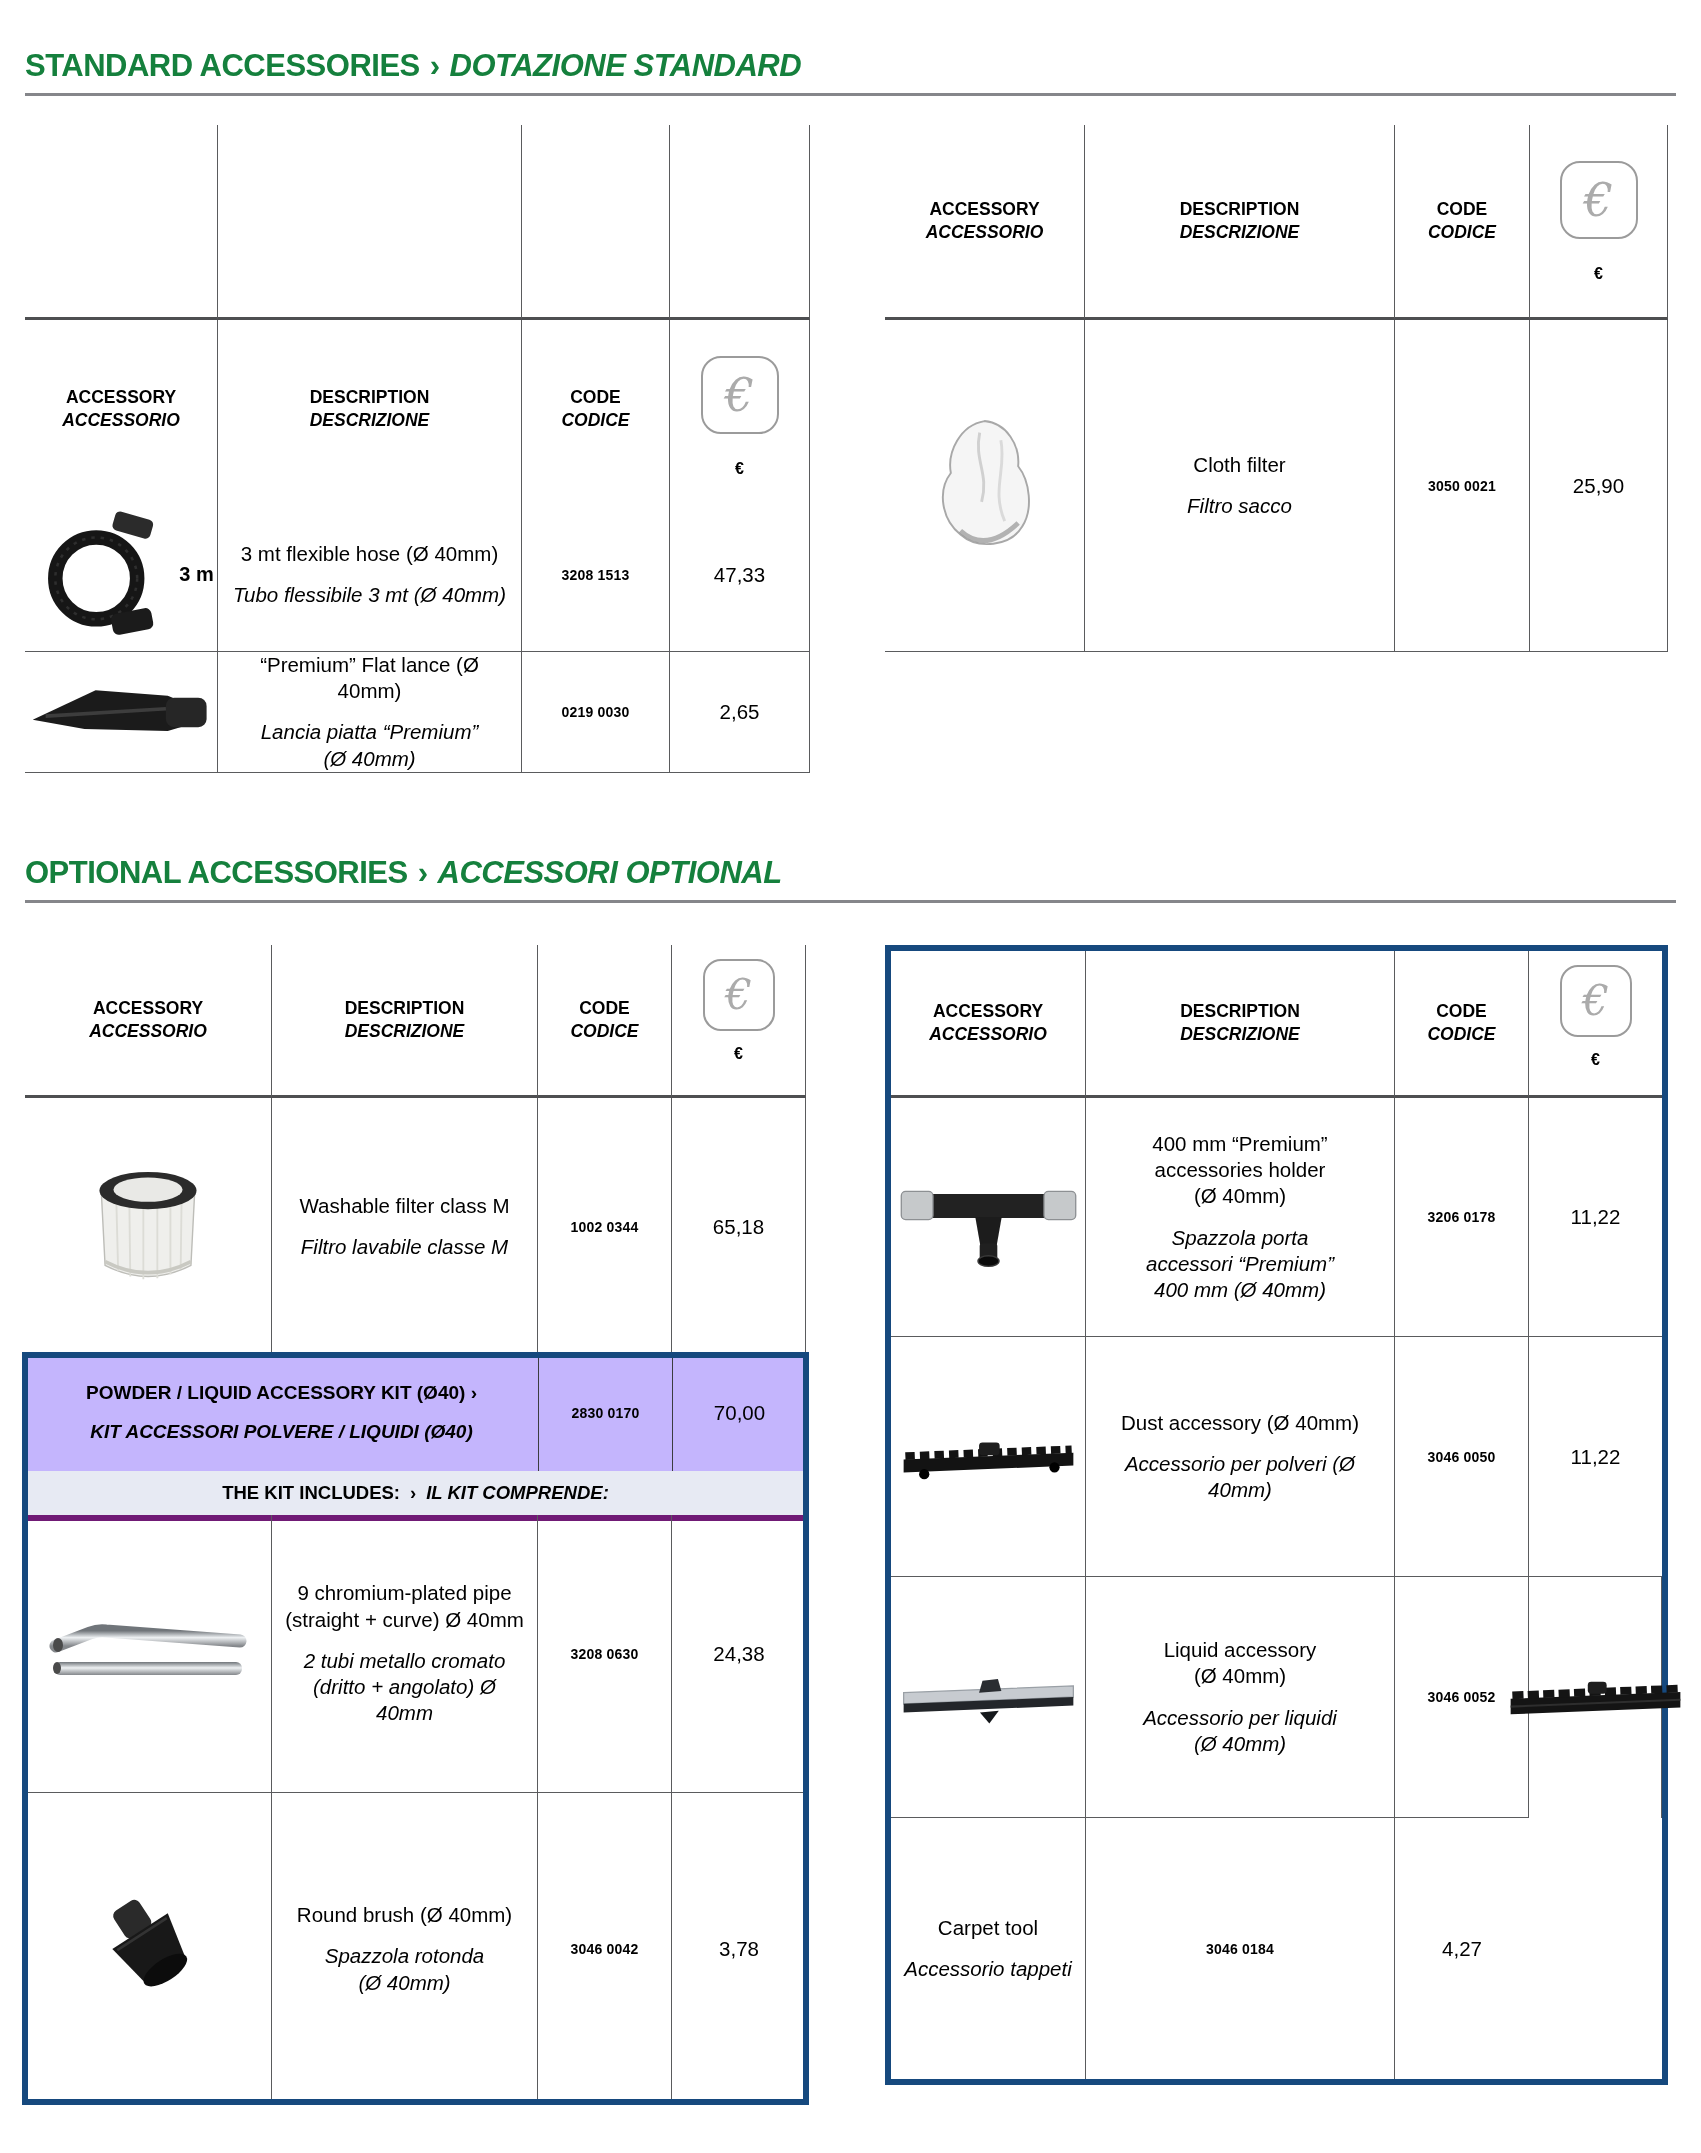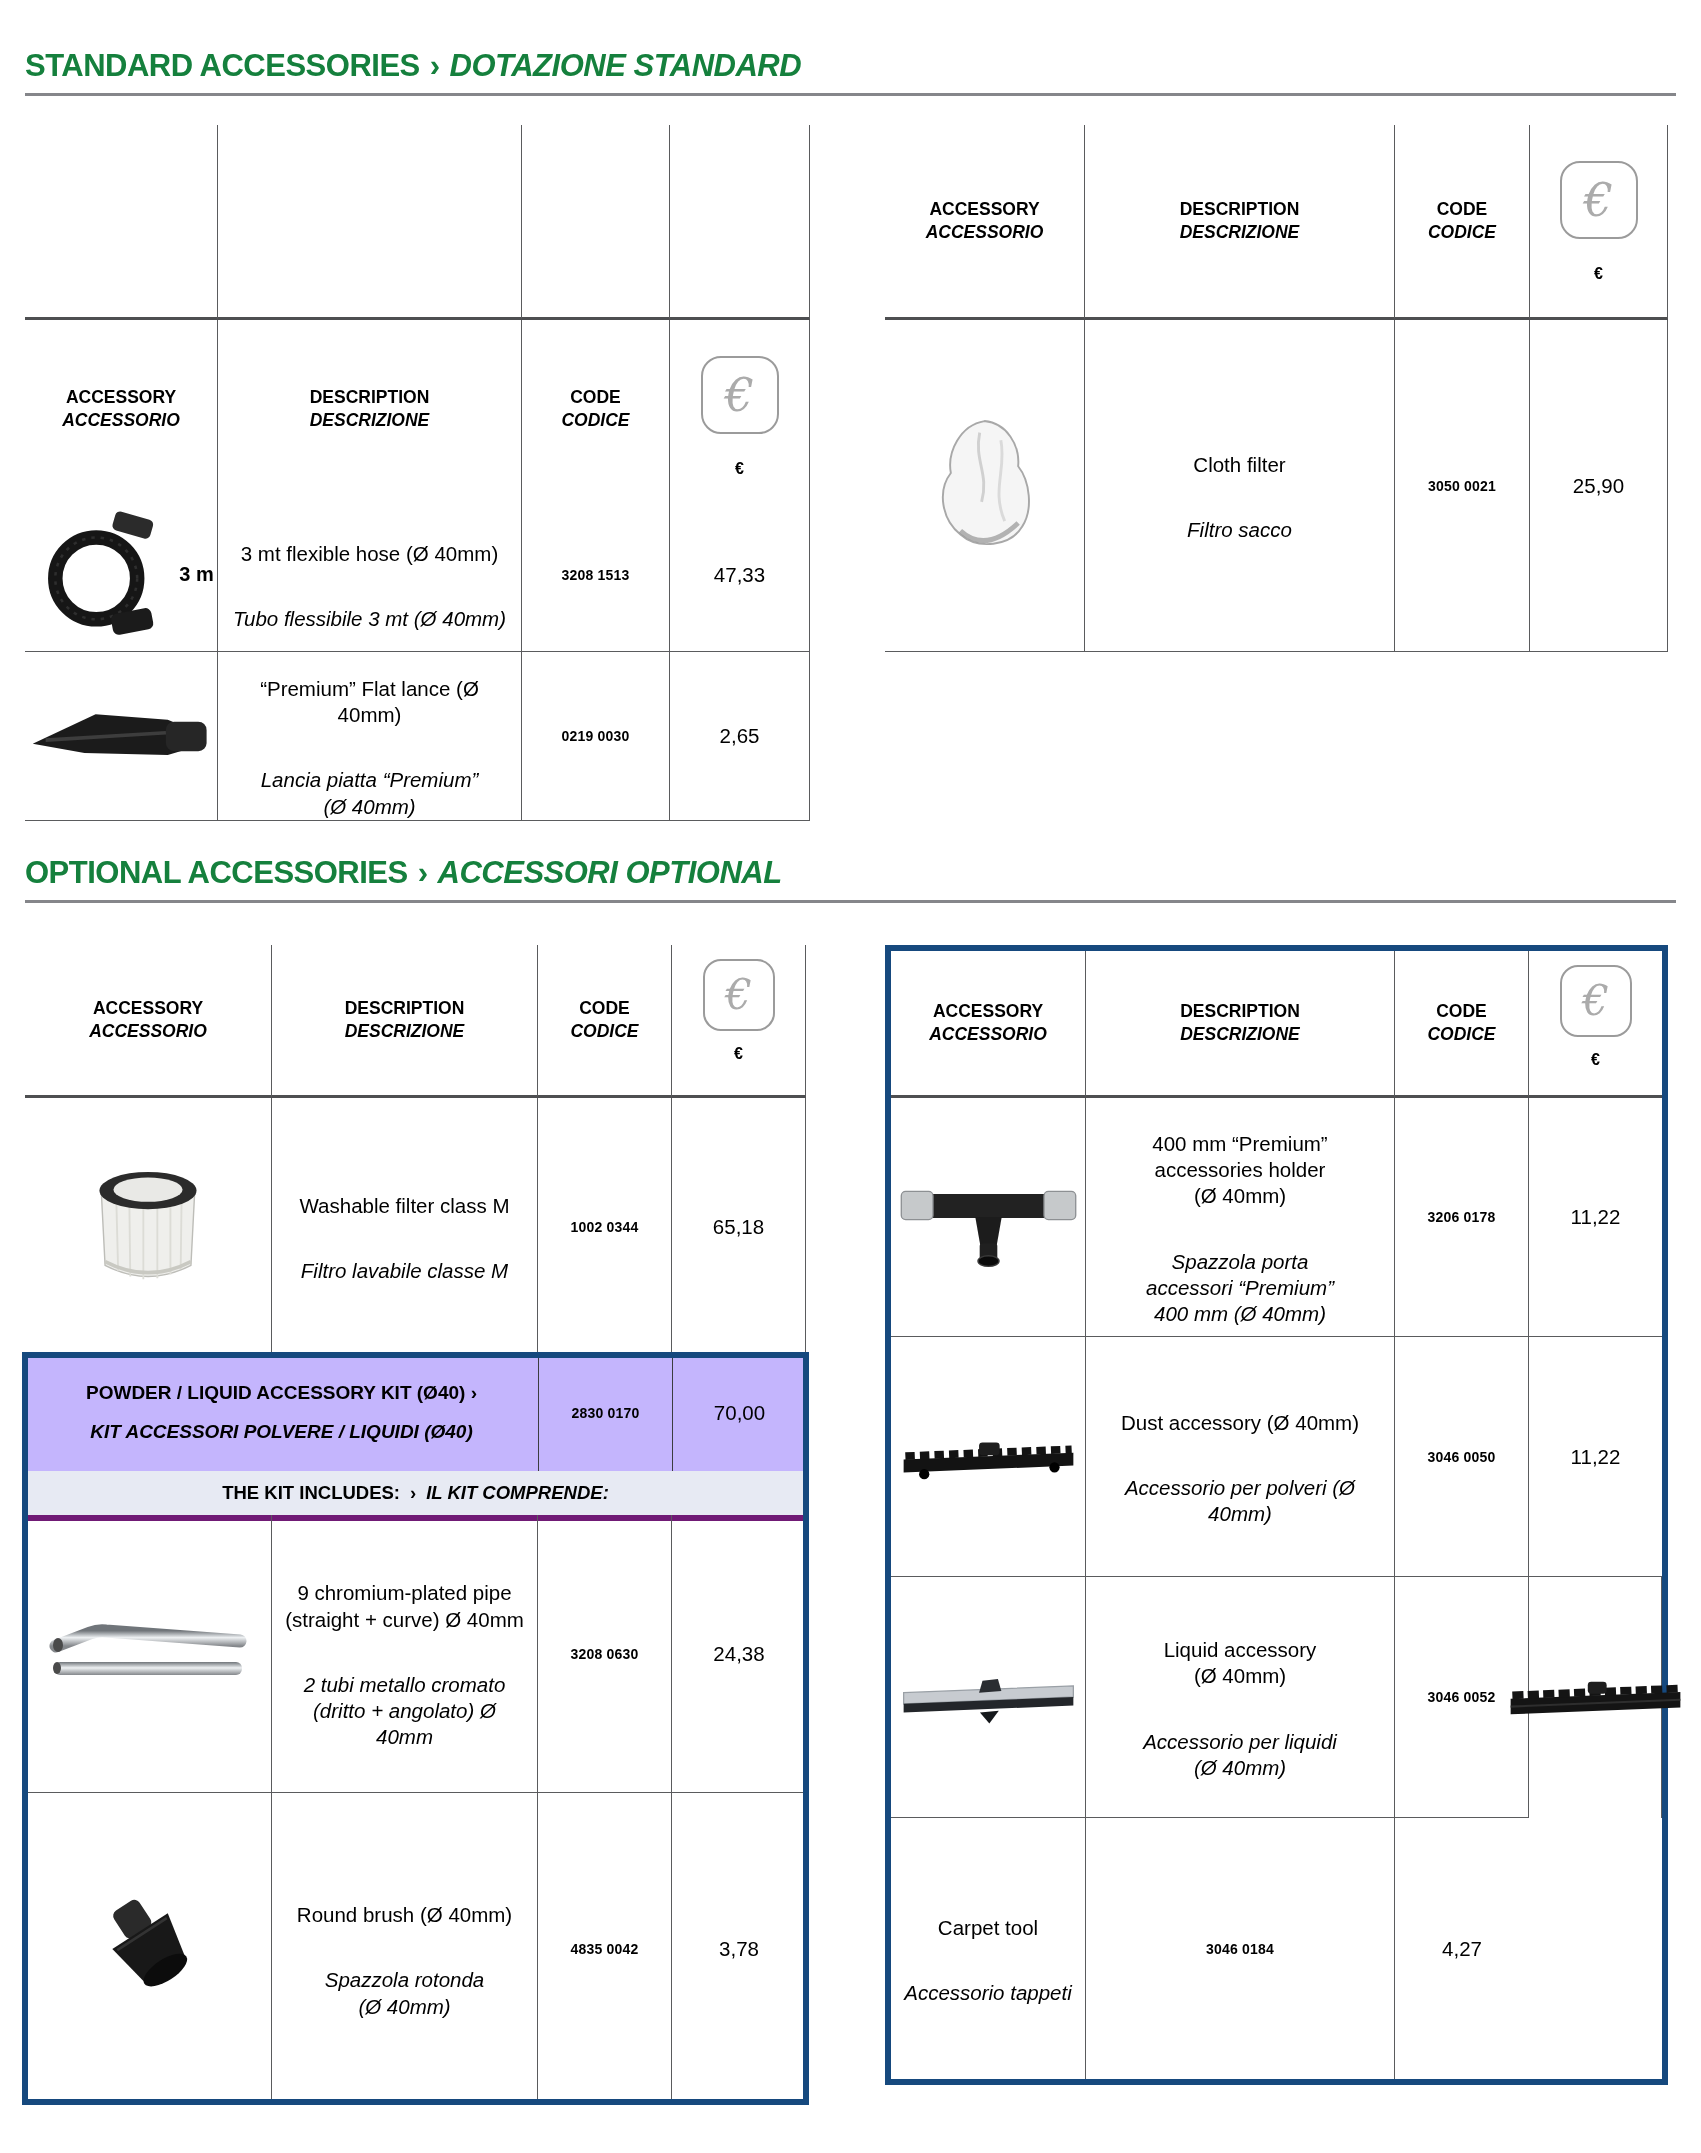--- a/index.html
+++ b/index.html
@@ -21,21 +21,21 @@
   .hb{border-bottom:3px solid #4e4f51;}
   .rb{border-bottom:1.5px solid #5a5b5d;}
 
   .hdr-txt{font-size:17.5px;font-weight:bold;line-height:1.32;}
   .hdr-txt .it{font-style:italic;display:block;}
   .hdr-txt .en{display:block;}
 
   .desc{font-size:20.5px;line-height:1.28;display:flex;flex-direction:column;
         gap:15px;align-items:center;}
   .desc .it{font-style:italic;}
-  .desc span{display:block;margin-top:24px;}
+  .desc span{display:block;}
   .w235{max-width:235px;} .w250{max-width:250px;} .w215{max-width:215px;}
   .w180{max-width:180px;} .w170{max-width:170px;} .w220{max-width:220px;}
 
   .code{font-size:14px;font-weight:bold;letter-spacing:0.2px;}
   .price{font-size:20.5px;}
 
   
   .euro-cell{justify-content:flex-start;padding-top:36px;gap:26px;}
   .euro-cell-sm{padding-top:14px;gap:14px;}
   .euro-badge{width:74px;height:74px;border:2.5px solid #9b9b9b;border-radius:20px;
@@ -319,21 +319,21 @@
         </g>
       </svg>
     </div>
     <div class="cell br">
       <div class="desc">
           <span class="en">Round brush (Ø 40mm)</span>
           <span class="it w170">Spazzola rotonda (Ø 40mm)</span>
         </div>
     </div>
     <div class="cell br">
-        <span class="code">4835 0042</span>
+        <span class="code">3046 0042</span>
       </div>
     <div class="cell">
         <span class="price">3,78</span>
       </div>
   </div>
 
   <div class="enclosure" style="left:22px;top:1352px;width:787px;height:753px;border:6px solid #16497e;"></div>
 
   <div style="position:absolute;left:885px;top:945px;width:783px;height:1140px;border:6px solid #16497e;box-sizing:border-box;">
     <div class="tbl" style="position:relative;left:0;top:0;grid-template-columns:195px 309px 134px 133px;grid-template-rows:147px 239px 240px 241px 261px;">

